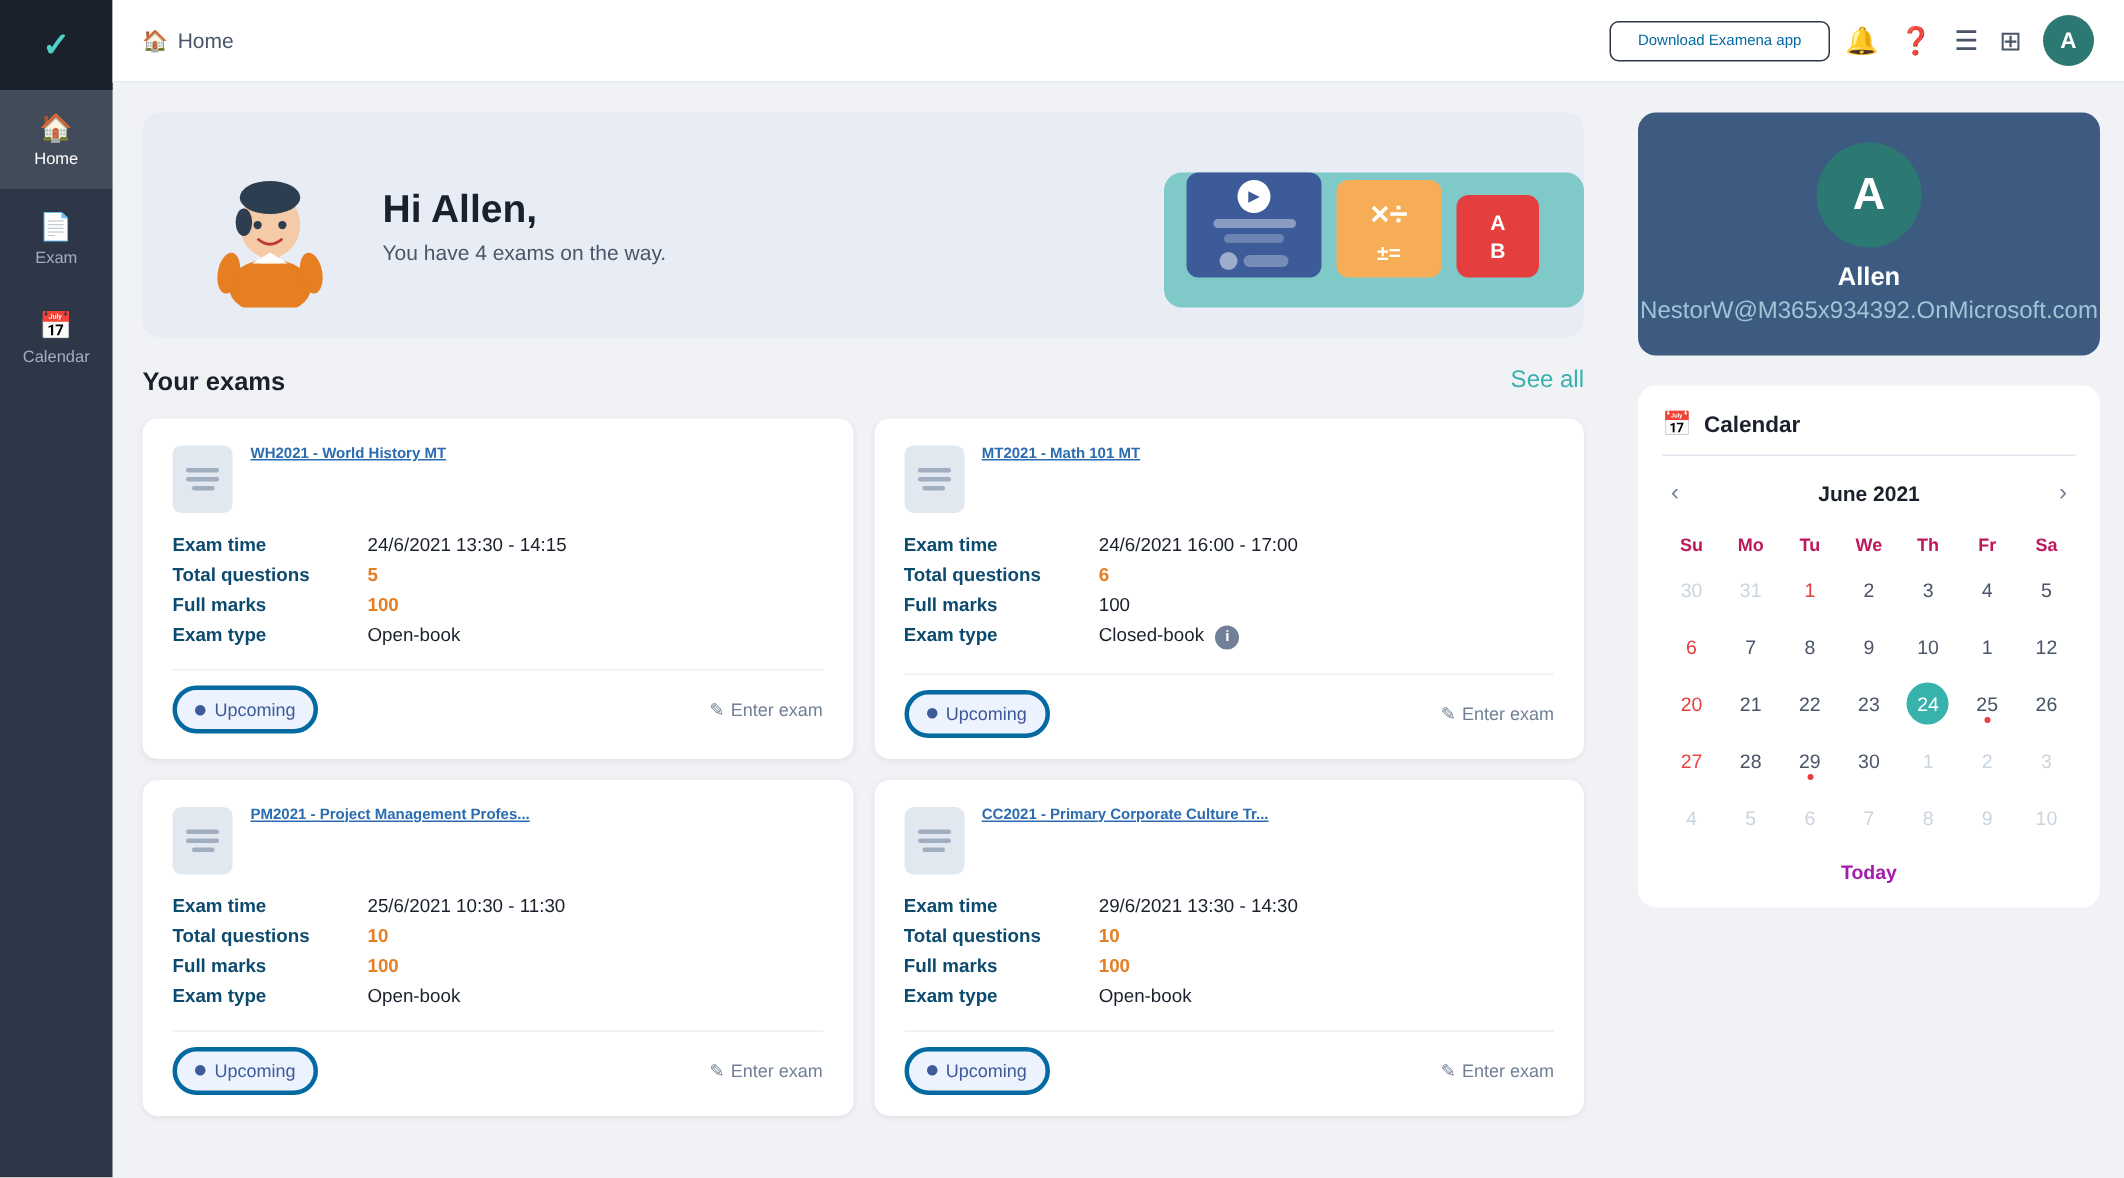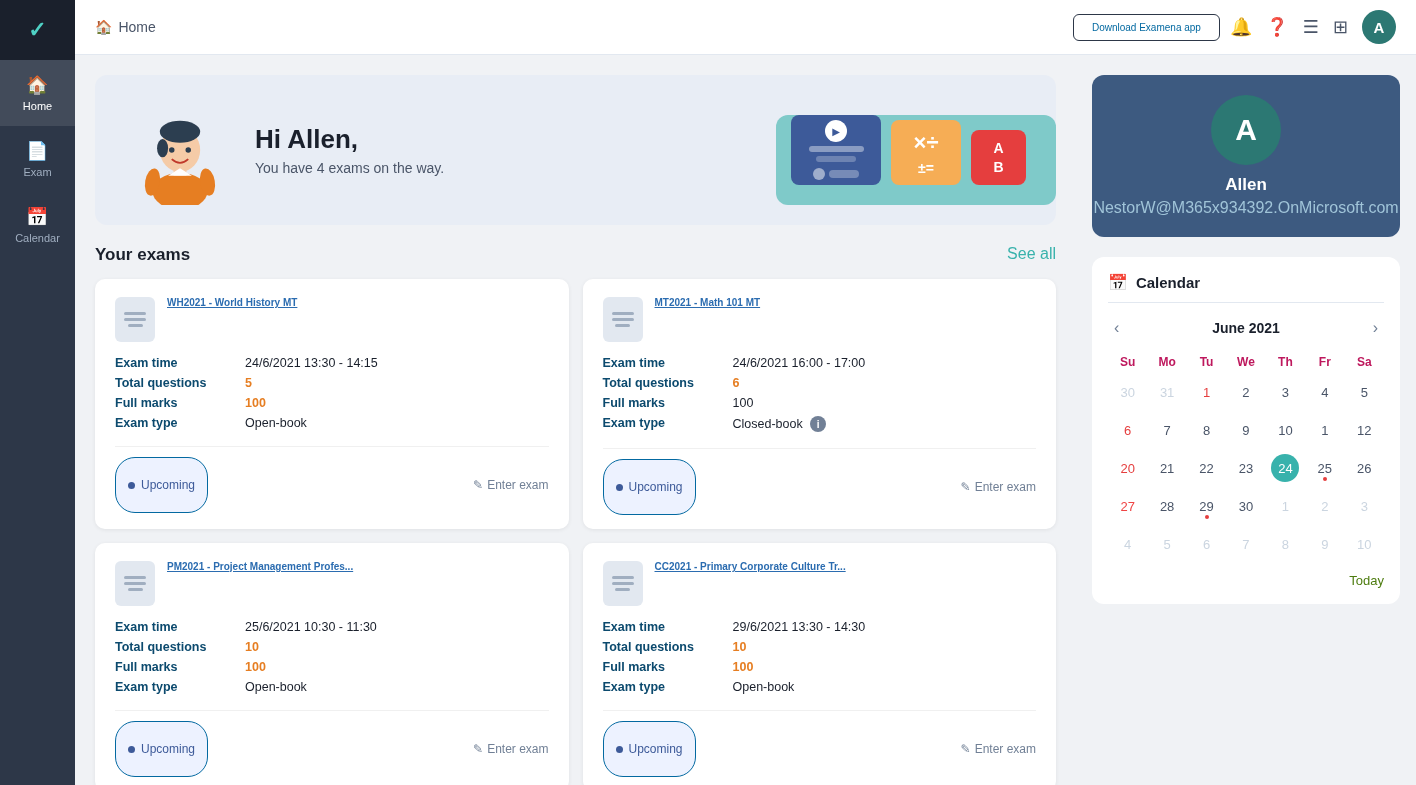--- a/index.html
+++ b/index.html
@@ -303,23 +303,23 @@
       justify-content: space-between;
       margin-top: 16px;
       border-top: 1px solid #f0f0f0;
       padding-top: 10px;
     }
     .badge-upcoming {
       display: flex;
       align-items: center;
       gap: 6px;
       background: #edf2ff;
-      border: 1px solid #0369a1;
+      border: 3px solid #0369a1;
       border-radius: 20px;
-      padding: 20px 12px;
+      padding: 6px 12px;
       font-size: 12px;
       color: #3d5a99;
       font-weight: 500;
     }
     .badge-dot {
       width: 7px;
       height: 7px;
       border-radius: 50%;
       background: #3d5a99;
     }
@@ -450,26 +450,26 @@
       bottom: 1px;
       left: 50%;
       transform: translateX(-50%);
       width: 4px;
       height: 4px;
       border-radius: 50%;
       background: #e53e3e;
     }
     .today-link {
       display: block;
-      text-align: right;
-      color: #4d7c0f;
+      text-align: center;
+      color: #a21caf;
       font-size: 13px;
       margin-top: 10px;
       cursor: pointer;
-      font-weight: 400;
+      font-weight: 700;
     }
 
     .info-icon {
       display: inline-flex;
       width: 16px;
       height: 16px;
       border-radius: 50%;
       background: #718096;
       color: #fff;
       font-size: 10px;

